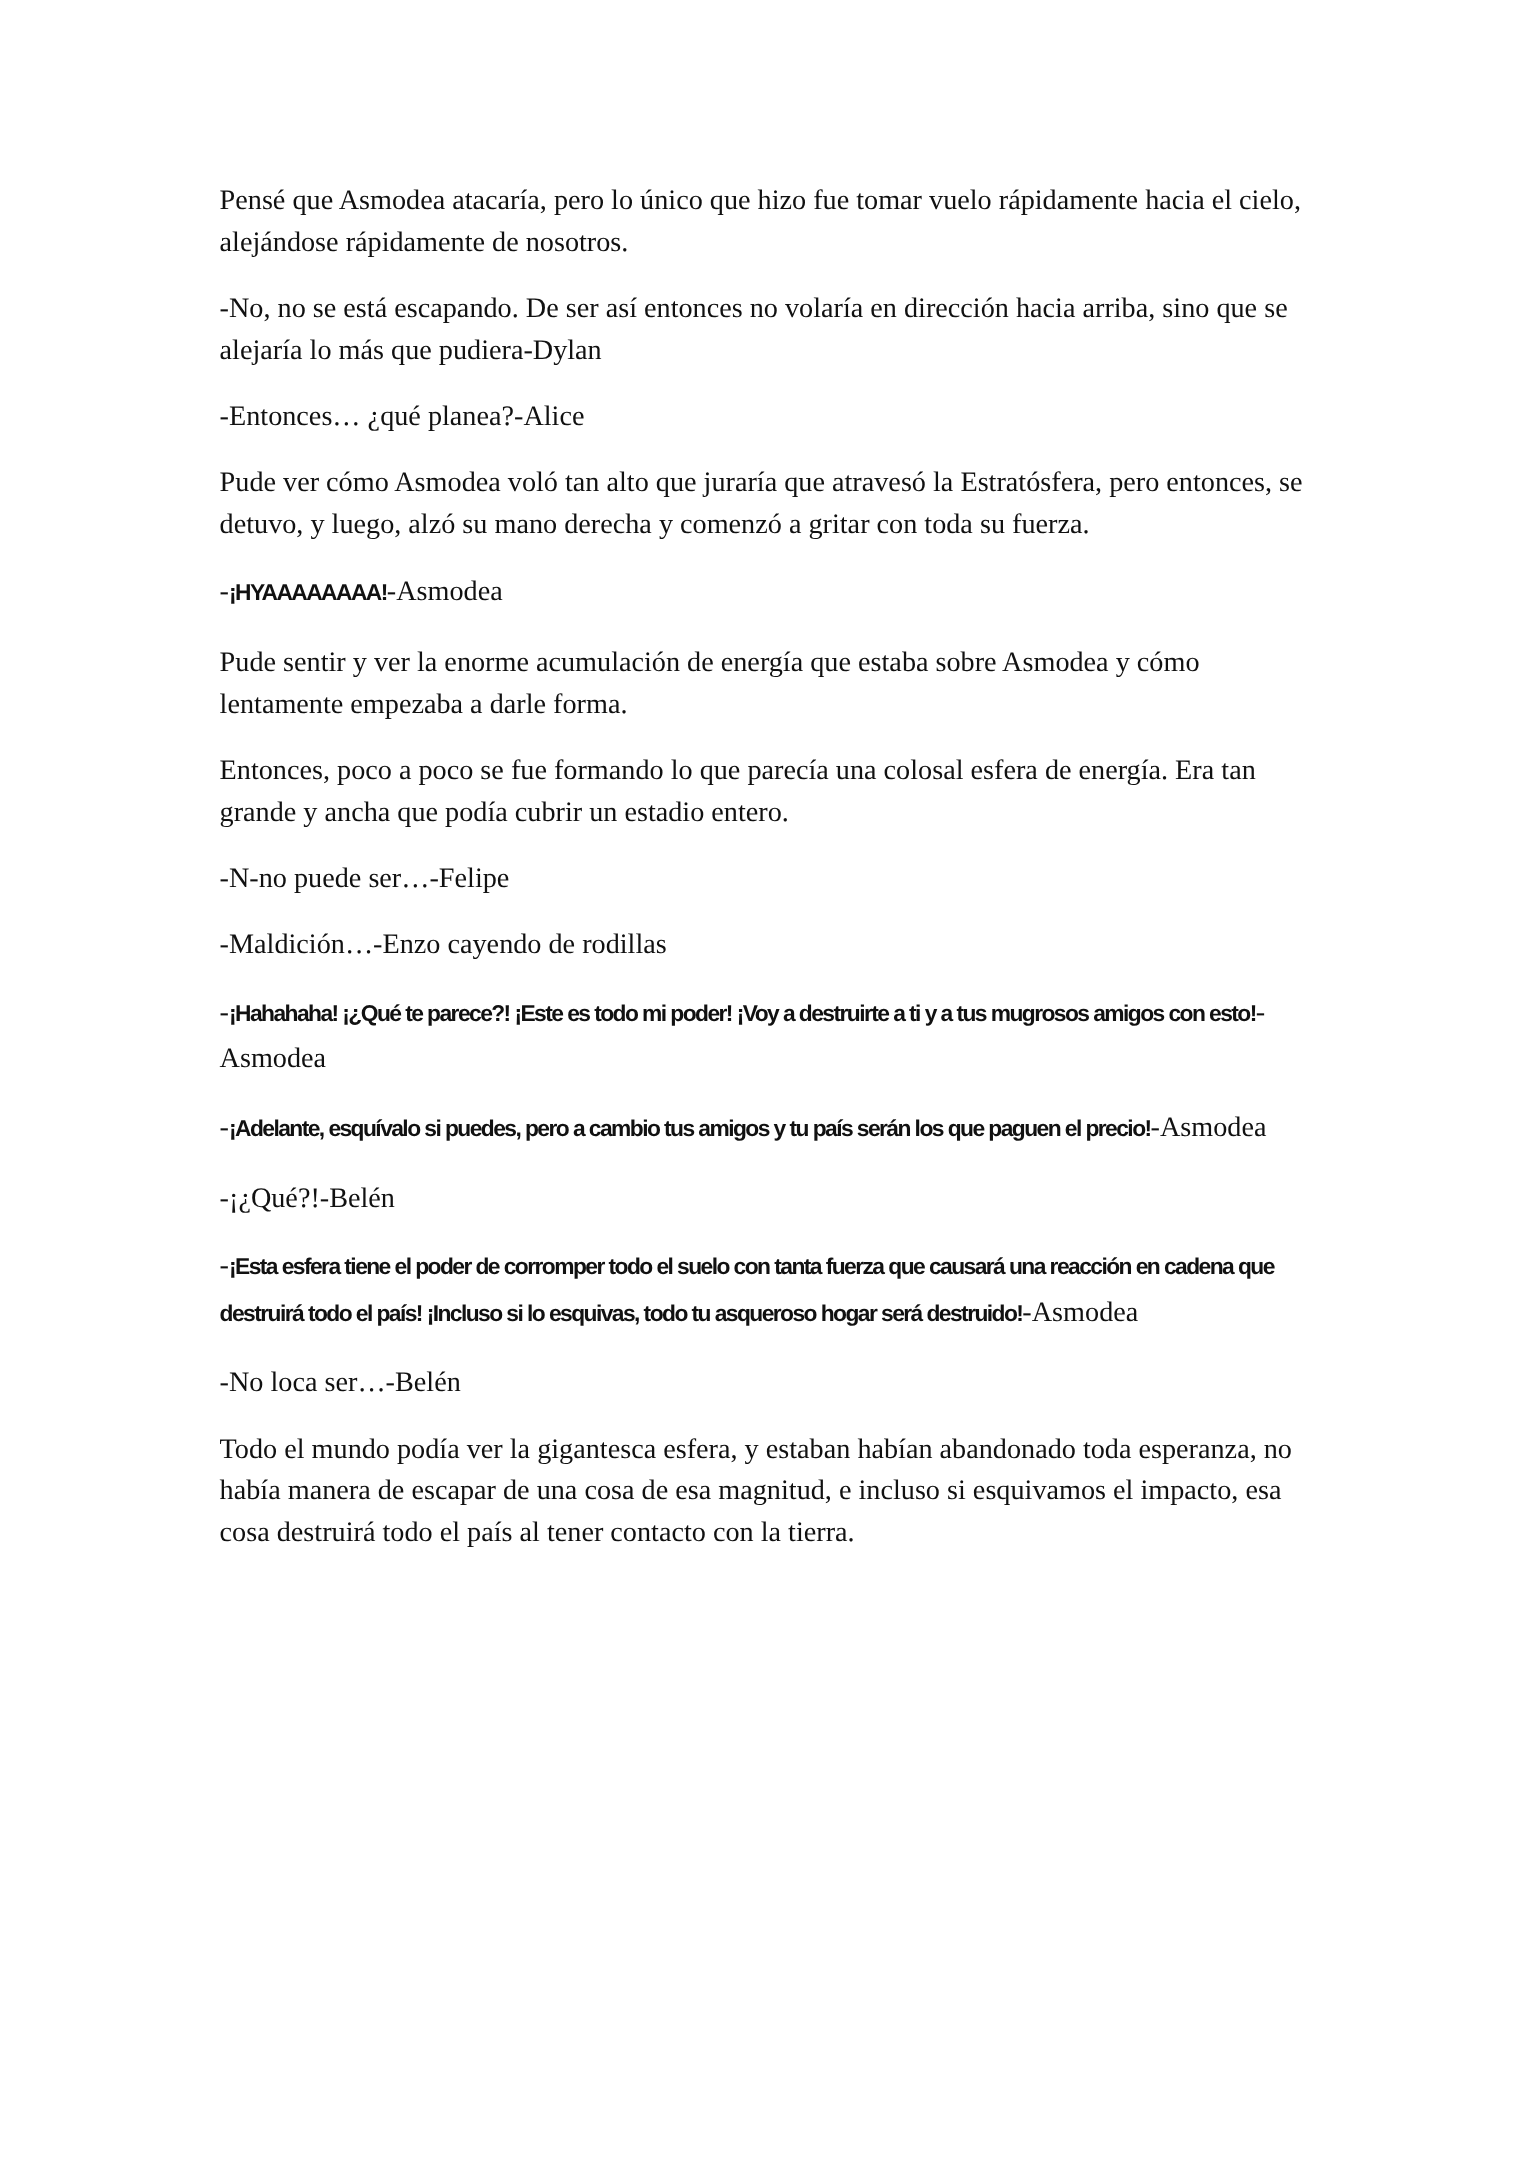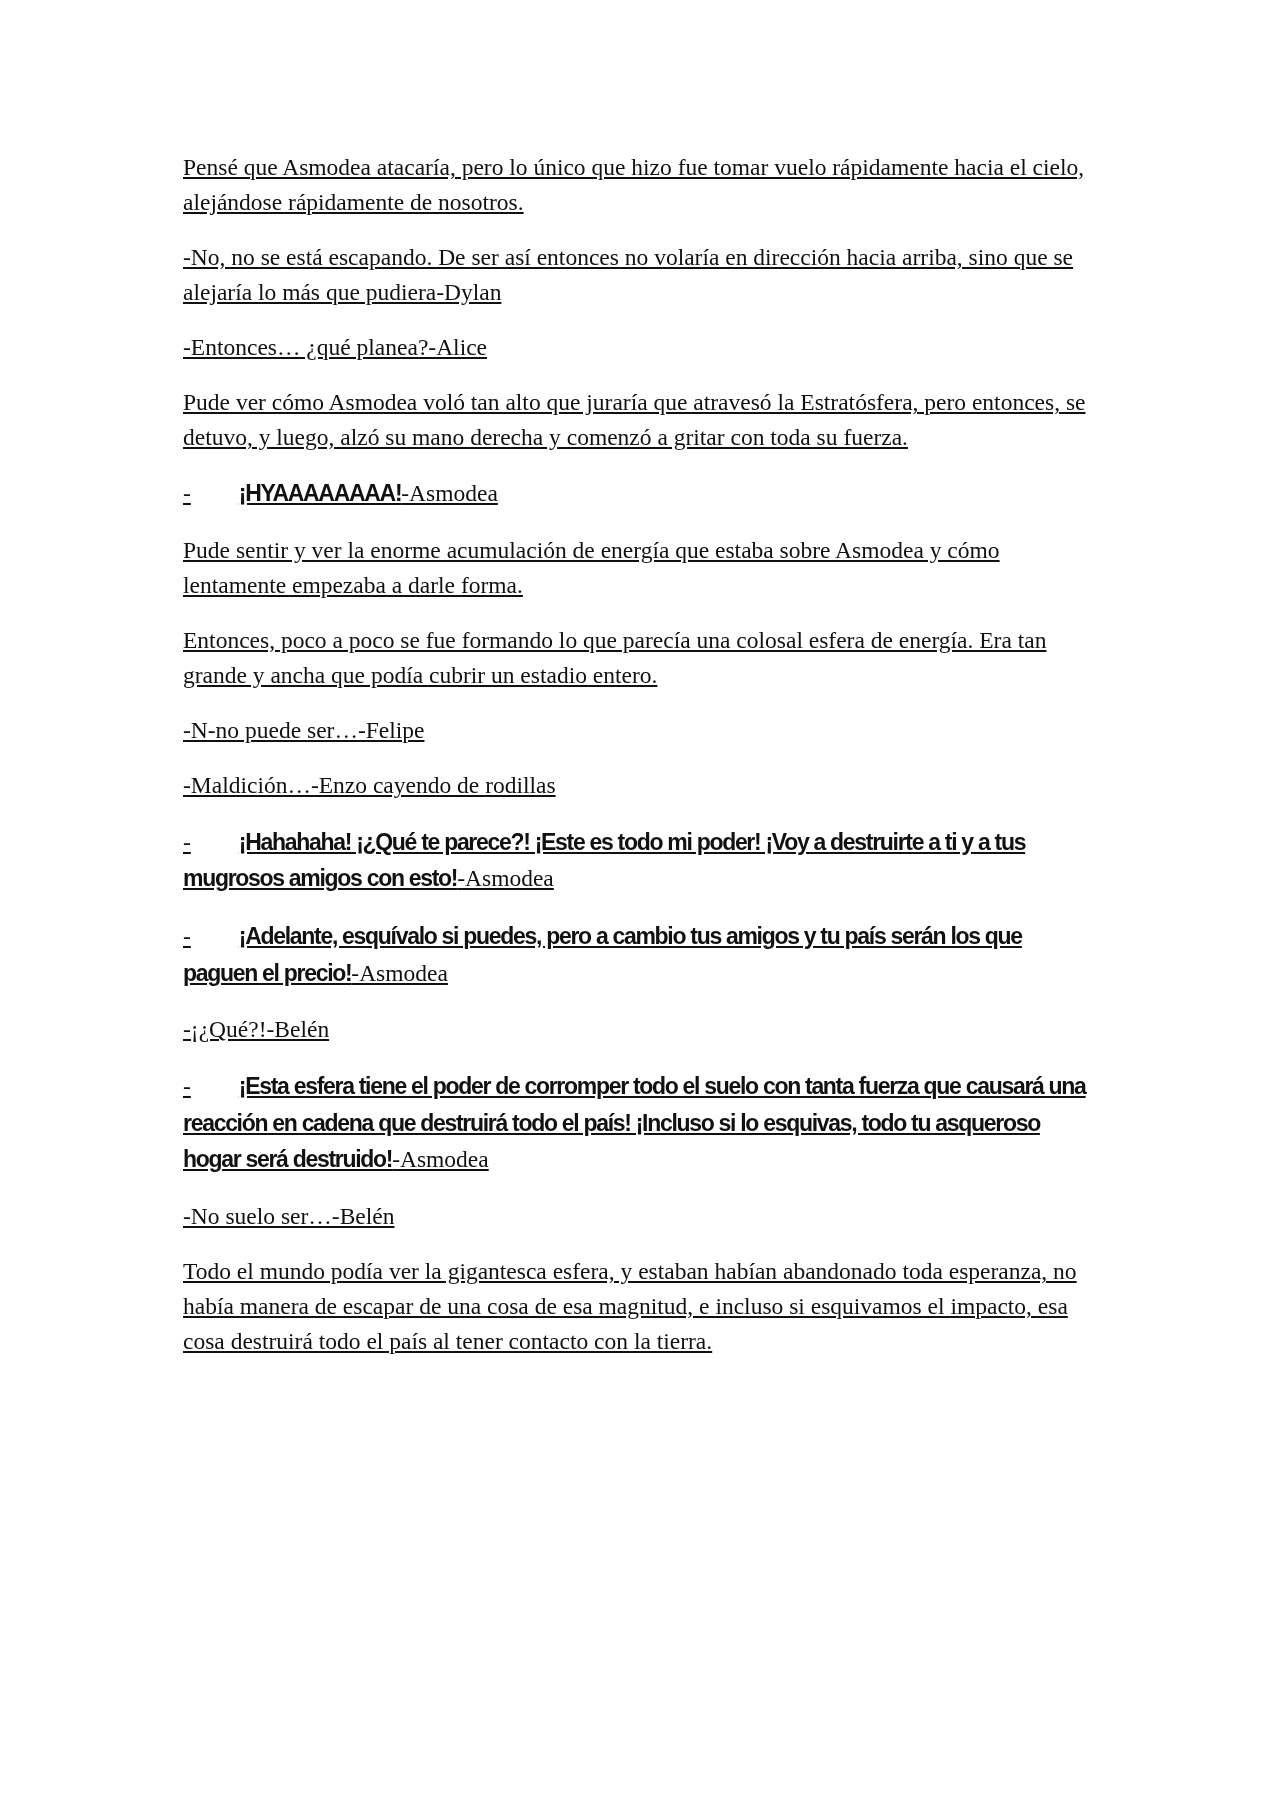--- a/index.html
+++ b/index.html
@@ -2,45 +2,44 @@
 <html><head>
 <meta charset="utf-8">
 <style>
   html, body { margin: 0; padding: 0; background: #ffffff; }
   body { width: 1280px; height: 1810px; position: relative; overflow: hidden; }
   .page {
     position: absolute; left: 183px; top: 150px; width: 915px;
     font-family: "Liberation Serif", serif;
     font-size: 23.5px; line-height: 34.6px; color: #111;
   }
-  .para { margin: 0 0 20.8px 0; text-decoration: underline; }
+  .para { margin: 0 0 20.8px 0; }
   .shout {
     font-family: "Liberation Sans", sans-serif;
     font-weight: bold;
-    font-size: 23px;
+    font-size: 19px;
     letter-spacing: -1.3px;
     transform-origin: left;
     display: inline;
     font-stretch: condensed;
-    margin-left: 48px;
   }
   .shout-line { line-height: 36.8px; }
 </style>
 </head>
 <body>
 
 <div class="page">
   <p class="para">Pensé que Asmodea atacaría, pero lo único que hizo fue tomar vuelo rápidamente hacia el cielo, alejándose rápidamente de nosotros.</p>
   <p class="para">-No, no se está escapando. De ser así entonces no volaría en dirección hacia arriba, sino que se alejaría lo más que pudiera-Dylan</p>
   <p class="para">-Entonces… ¿qué planea?-Alice</p>
   <p class="para">Pude ver cómo Asmodea voló tan alto que juraría que atravesó la Estratósfera, pero entonces, se detuvo, y luego, alzó su mano derecha y comenzó a gritar con toda su fuerza.</p>
   <p class="para shout-line"><span>-</span><span class="shout">¡HYAAAAAAAA!</span><span>-Asmodea</span></p>
   <p class="para">Pude sentir y ver la enorme acumulación de energía que estaba sobre Asmodea y cómo lentamente empezaba a darle forma.</p>
   <p class="para">Entonces, poco a poco se fue formando lo que parecía una colosal esfera de energía. Era tan grande y ancha que podía cubrir un estadio entero.</p>
   <p class="para">-N-no puede ser…-Felipe</p>
   <p class="para">-Maldición…-Enzo cayendo de rodillas</p>
   <p class="para shout-line"><span>-</span><span class="shout">¡Hahahaha! ¡¿Qué te parece?! ¡Este es todo mi poder! ¡Voy a destruirte a ti y a tus mugrosos amigos con esto!</span><span>-Asmodea</span></p>
   <p class="para shout-line"><span>-</span><span class="shout">¡Adelante, esquívalo si puedes, pero a cambio tus amigos y tu país serán los que paguen el precio!</span><span>-Asmodea</span></p>
   <p class="para">-¡¿Qué?!-Belén</p>
   <p class="para shout-line"><span>-</span><span class="shout">¡Esta esfera tiene el poder de corromper todo el suelo con tanta fuerza que causará una reacción en cadena que destruirá todo el país! ¡Incluso si lo esquivas, todo tu asqueroso hogar será destruido!</span><span>-Asmodea</span></p>
-  <p class="para">-No suelo ser…-Belén</p>
+  <p class="para">-No loca ser…-Belén</p>
   <p class="para">Todo el mundo podía ver la gigantesca esfera, y estaban habían abandonado toda esperanza, no había manera de escapar de una cosa de esa magnitud, e incluso si esquivamos el impacto, esa cosa destruirá todo el país al tener contacto con la tierra.</p>
 </div>
 
 </body></html>

